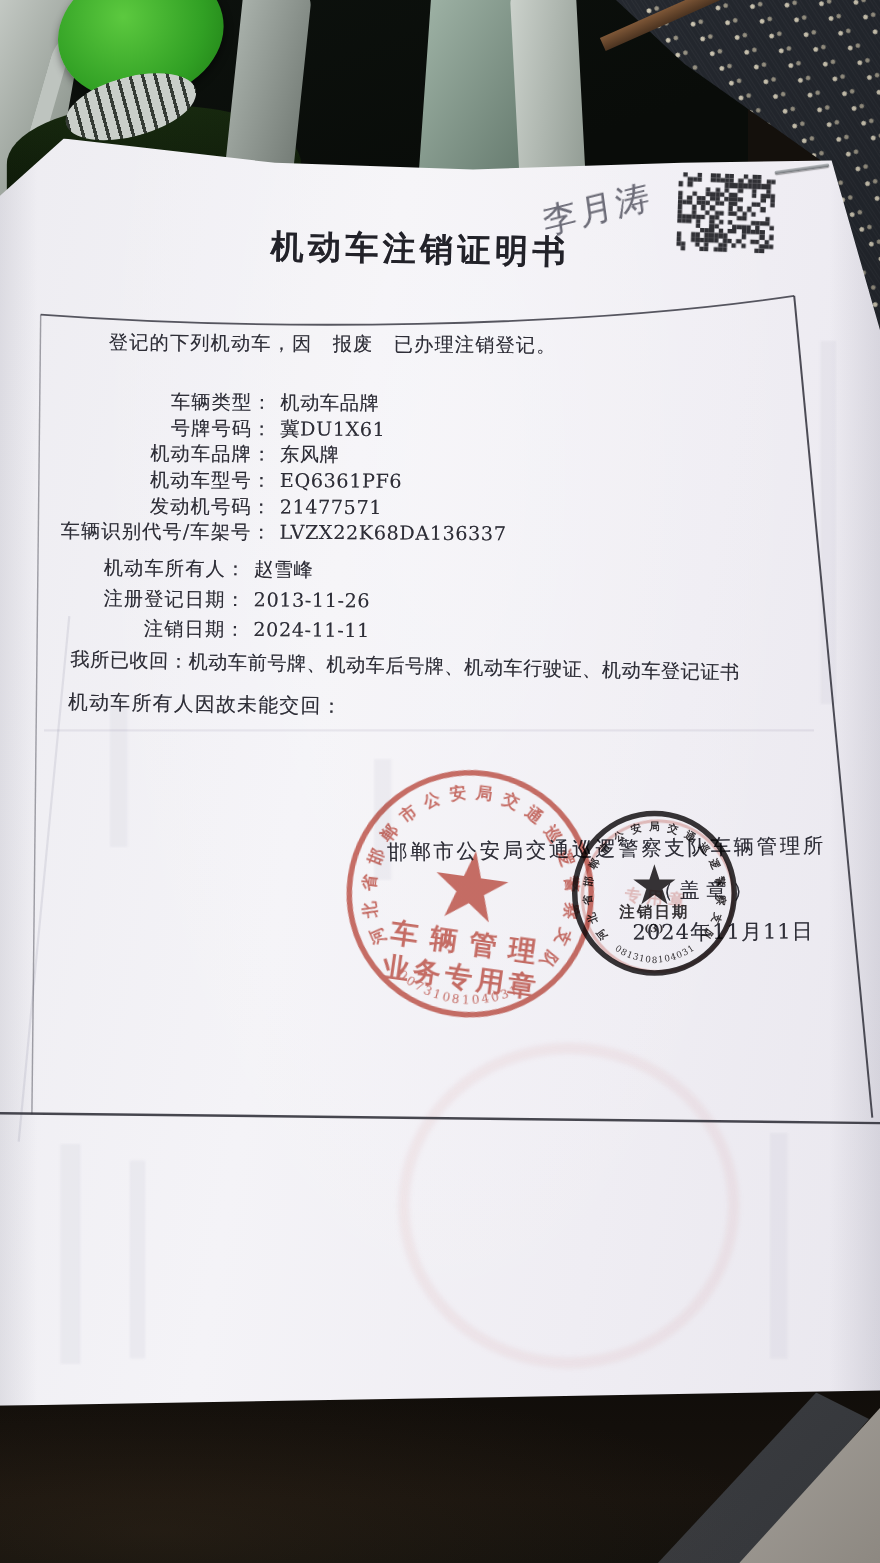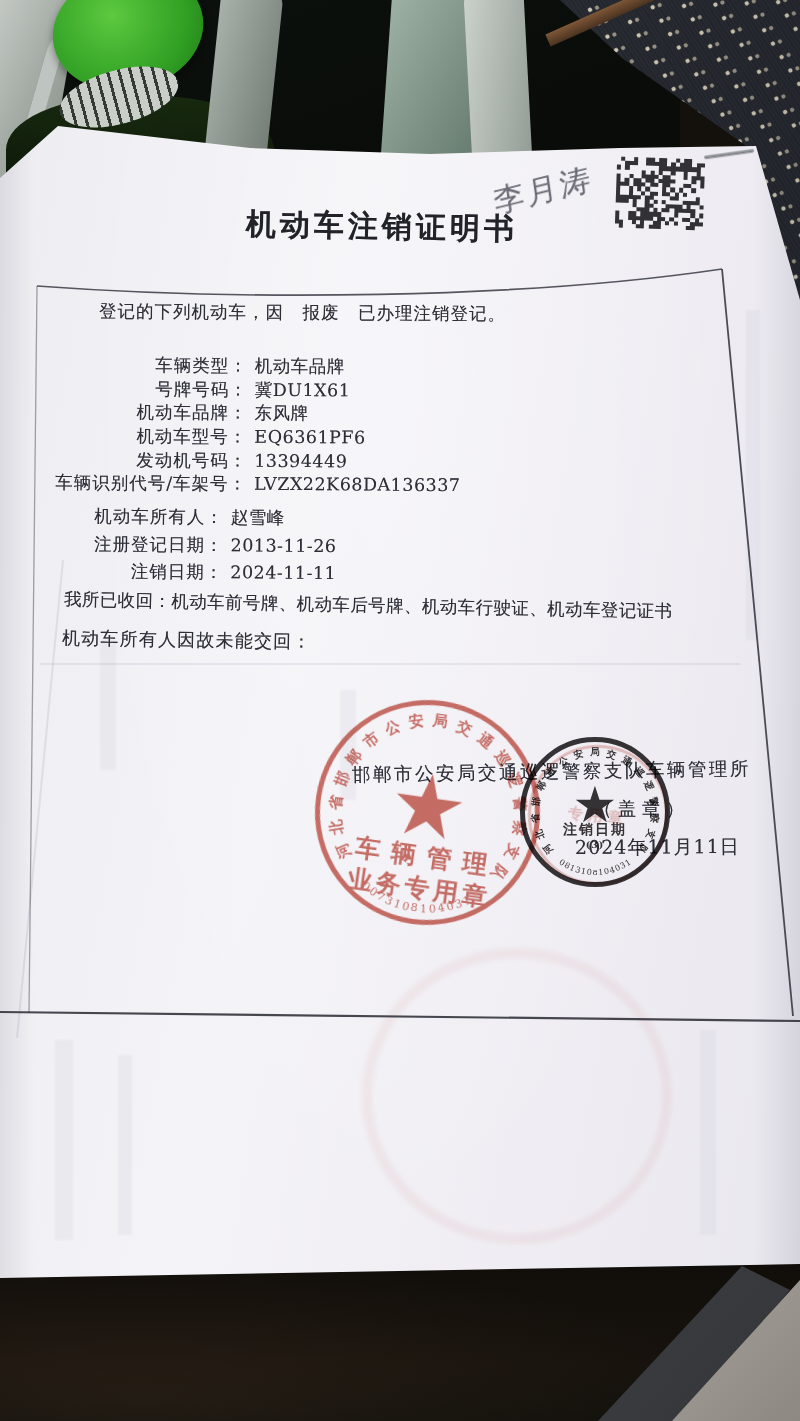--- a/index.html
+++ b/index.html
@@ -573,21 +573,21 @@
           <div class="frow">
           <span class="flabel">机动车品牌：</span>
             <span class="fvalue">东风牌</span>
         </div>
           <div class="frow">
           <span class="flabel">机动车型号：</span>
             <span class="fvalue">EQ6361PF6</span>
         </div>
           <div class="frow">
           <span class="flabel">发动机号码：</span>
-            <span class="fvalue">13394449</span>
+            <span class="fvalue">21477571</span>
         </div>
           <div class="frow">
           <span class="flabel">车辆识别代号/车架号：</span>
             <span class="fvalue">LVZX22K68DA136337</span>
         </div>
         </div>
 
       <div class="fields fields-owner">
           <div class="frow">
           <span class="flabel">机动车所有人：</span>

